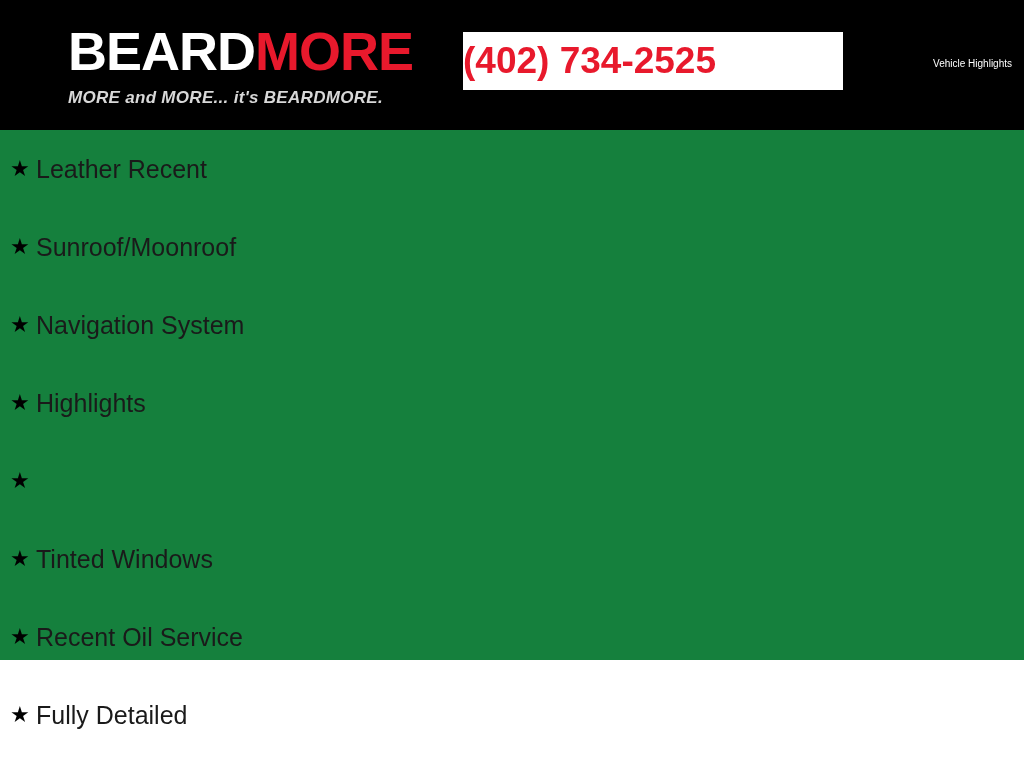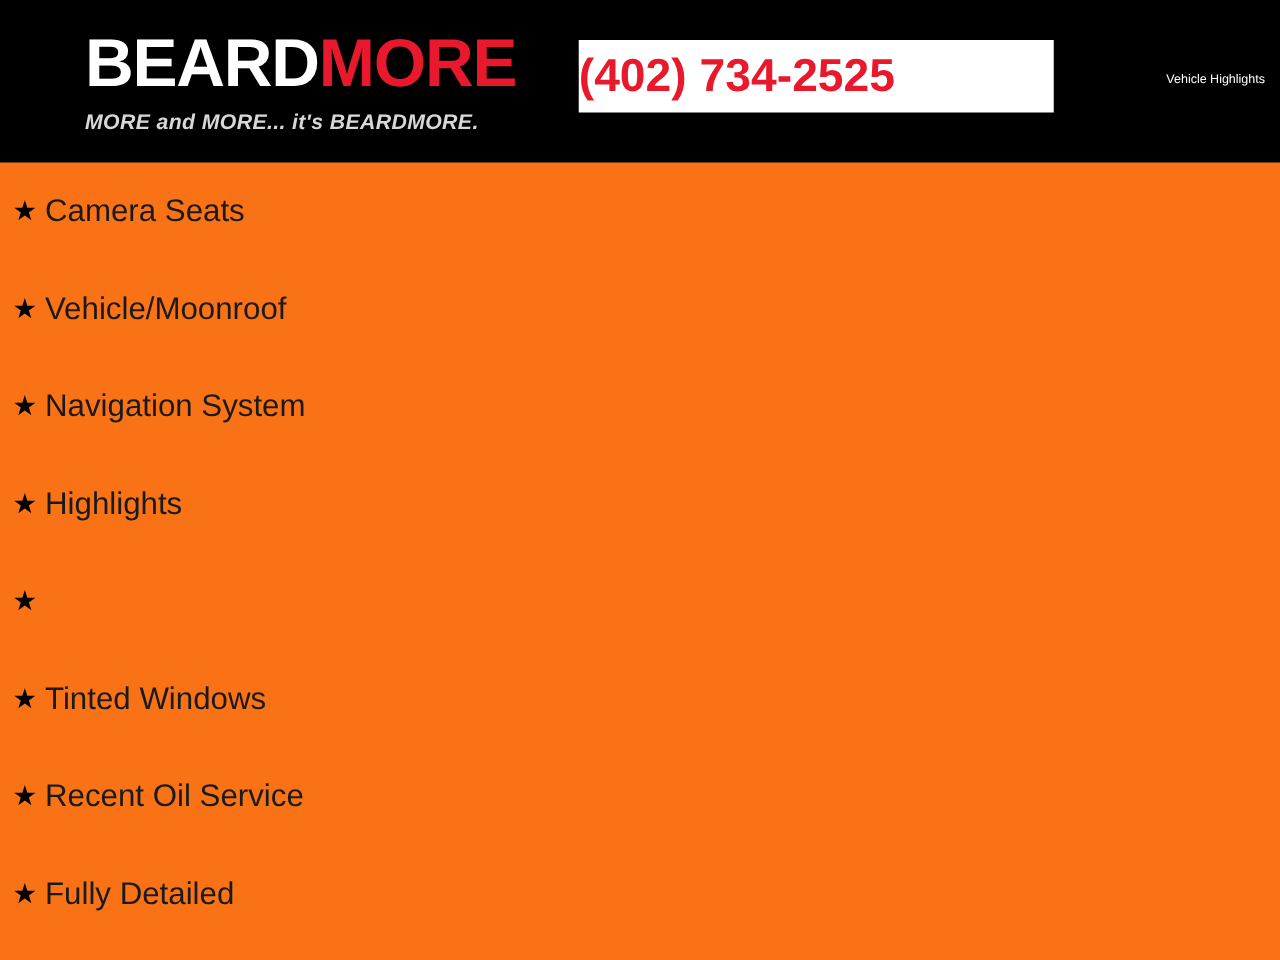--- a/index.html
+++ b/index.html
@@ -8,22 +8,22 @@
     width: 1024px;
     height: 768px;
     background: #ffffff;
     font-family: "Liberation Sans", sans-serif;
     overflow: hidden;
   }
 
   .page {
     position: relative;
     width: 1024px;
-    height: 768px;
-    background: #f97316;
+    height: 660px;
+    background: #15803d;
   }
 
   
   .header {
     position: relative;
     width: 1024px;
     height: 130px;
     background: #000000;
     box-sizing: border-box;
   }
@@ -141,25 +141,25 @@
     <div class="phone-box">
       <span class="phone-text">(402) 734-2525</span>
     </div>
 
     <div class="header-label">Vehicle Highlights</div>
   </div>
 
   <ul class="highlights">
     <li class="highlight-item">
       <span class="star-icon">★</span>
-      <span class="highlight-label">Camera Seats</span>
+      <span class="highlight-label">Leather Recent</span>
     </li>
     <li class="highlight-item">
       <span class="star-icon">★</span>
-      <span class="highlight-label">Vehicle/Moonroof</span>
+      <span class="highlight-label">Sunroof/Moonroof</span>
     </li>
     <li class="highlight-item">
       <span class="star-icon">★</span>
       <span class="highlight-label">Navigation System</span>
     </li>
     <li class="highlight-item">
       <span class="star-icon">★</span>
       <span class="highlight-label">Highlights</span>
     </li>
     <li class="highlight-item">

